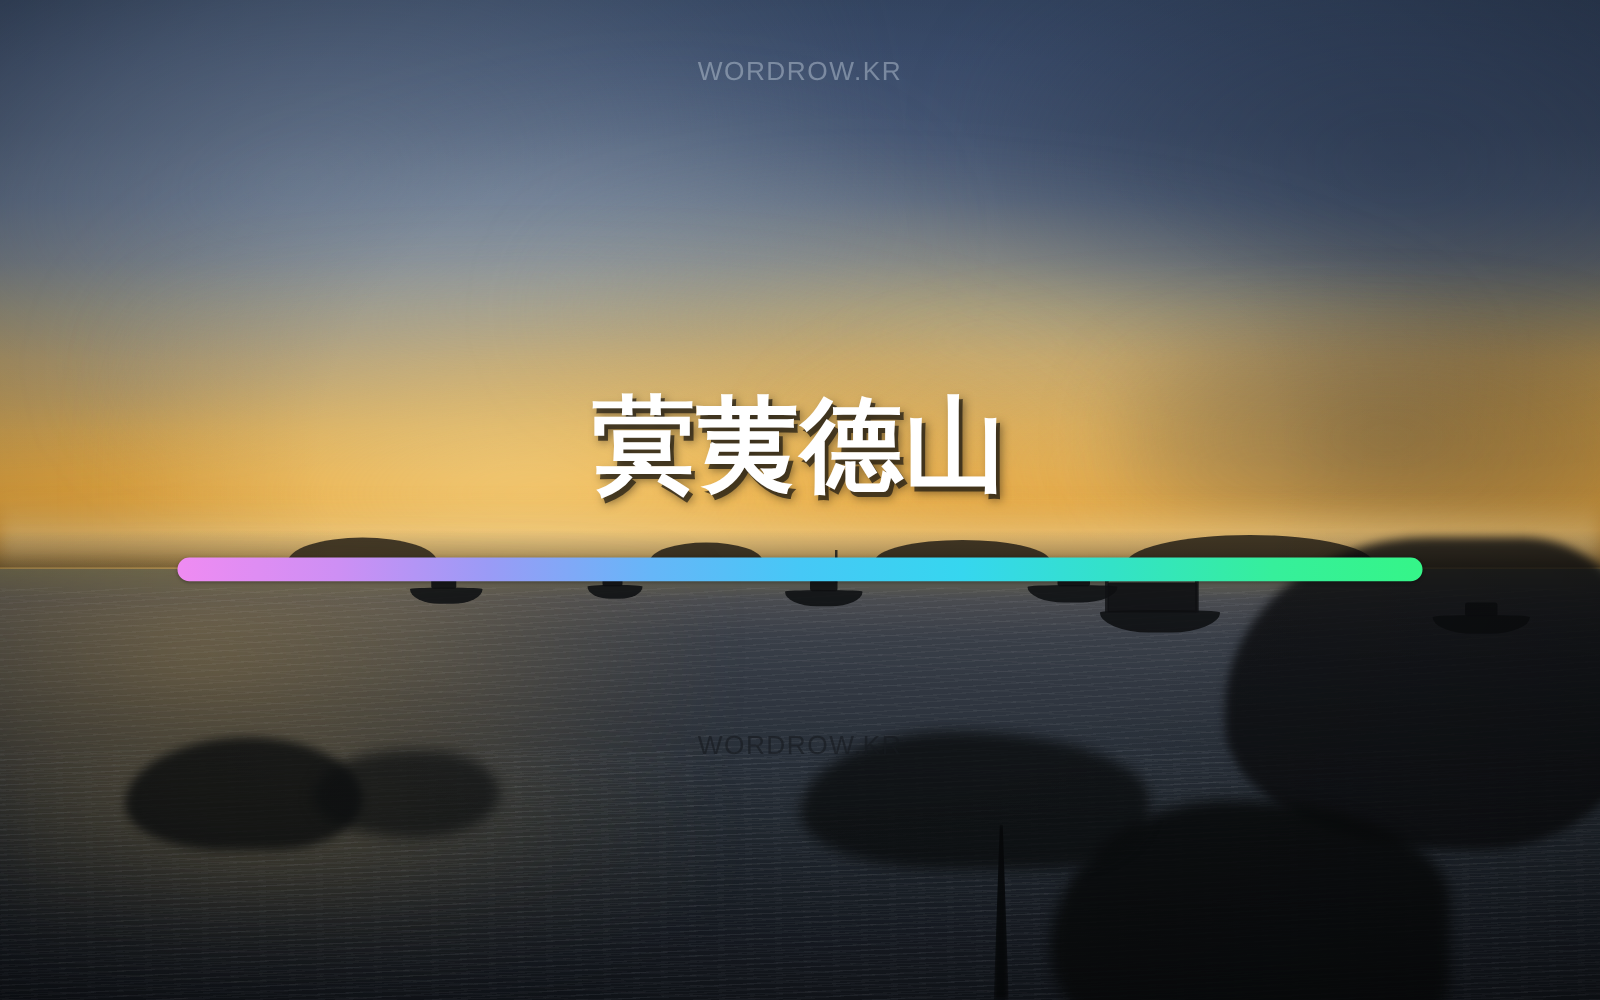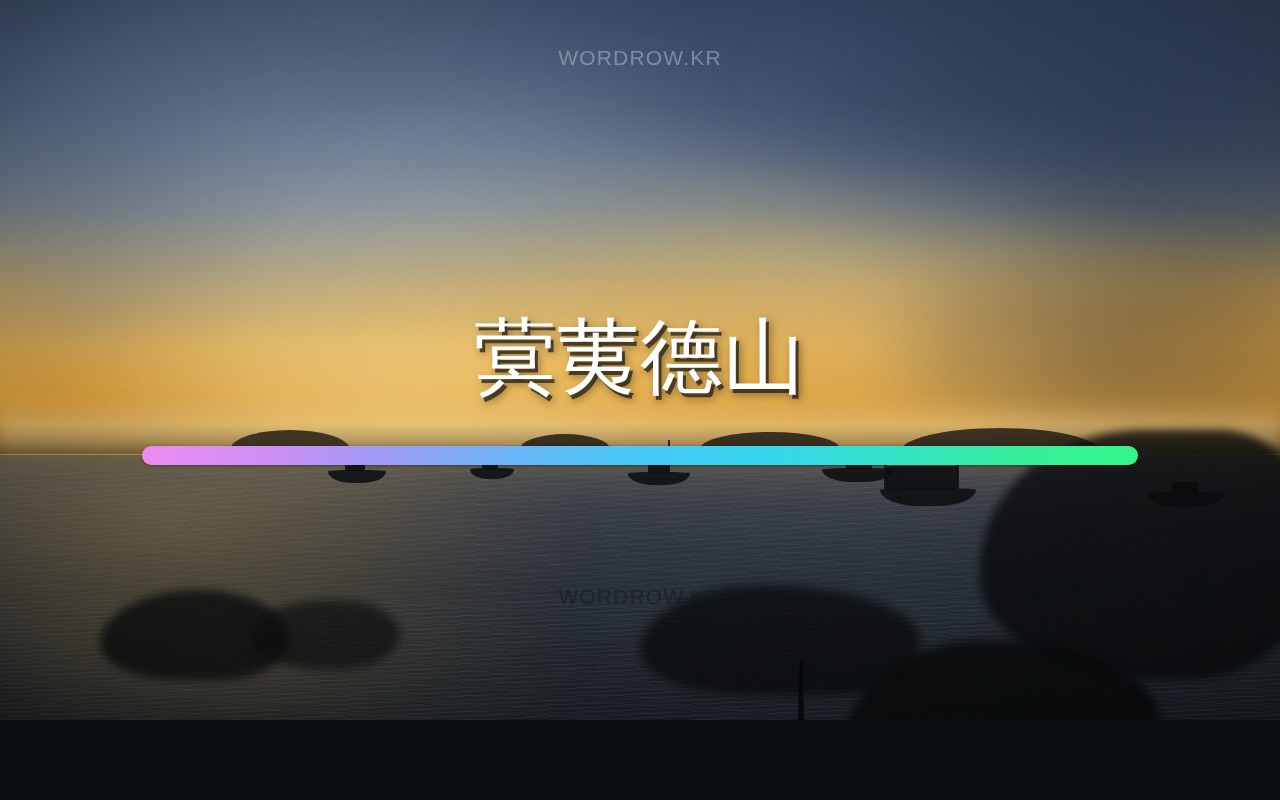--- a/index.html
+++ b/index.html
@@ -8,21 +8,21 @@
     padding: 0;
     background: #0a0d12;
   }
   body {
     font-family: "Liberation Sans", "DejaVu Sans", sans-serif;
   }
 
   #card {
     position: relative;
     width: 1280px;
-    height: 720px;
+    height: 800px;
     overflow: hidden;
     background: #8b5cf6;
   }
 
   
   .bg {
     position: absolute;
     inset: 0;
     overflow: hidden;
   }
@@ -365,21 +365,21 @@
   }
 
   .subtitle {
     position: absolute;
     left: 0;
     top: 312px;
     width: 100%;
     text-align: center;
     font-size: 82px;
     line-height: 1.1;
-    font-weight: 400;
+    font-weight: 700;
     color: #ffffff;
     letter-spacing: 1px;
     text-shadow:
       3px 4px 0px rgba(30,26,18,0.72),
       4px 5px 8px rgba(20,16,10,0.50);
     white-space: nowrap;
   }
 
   .divider {
     position: absolute;

